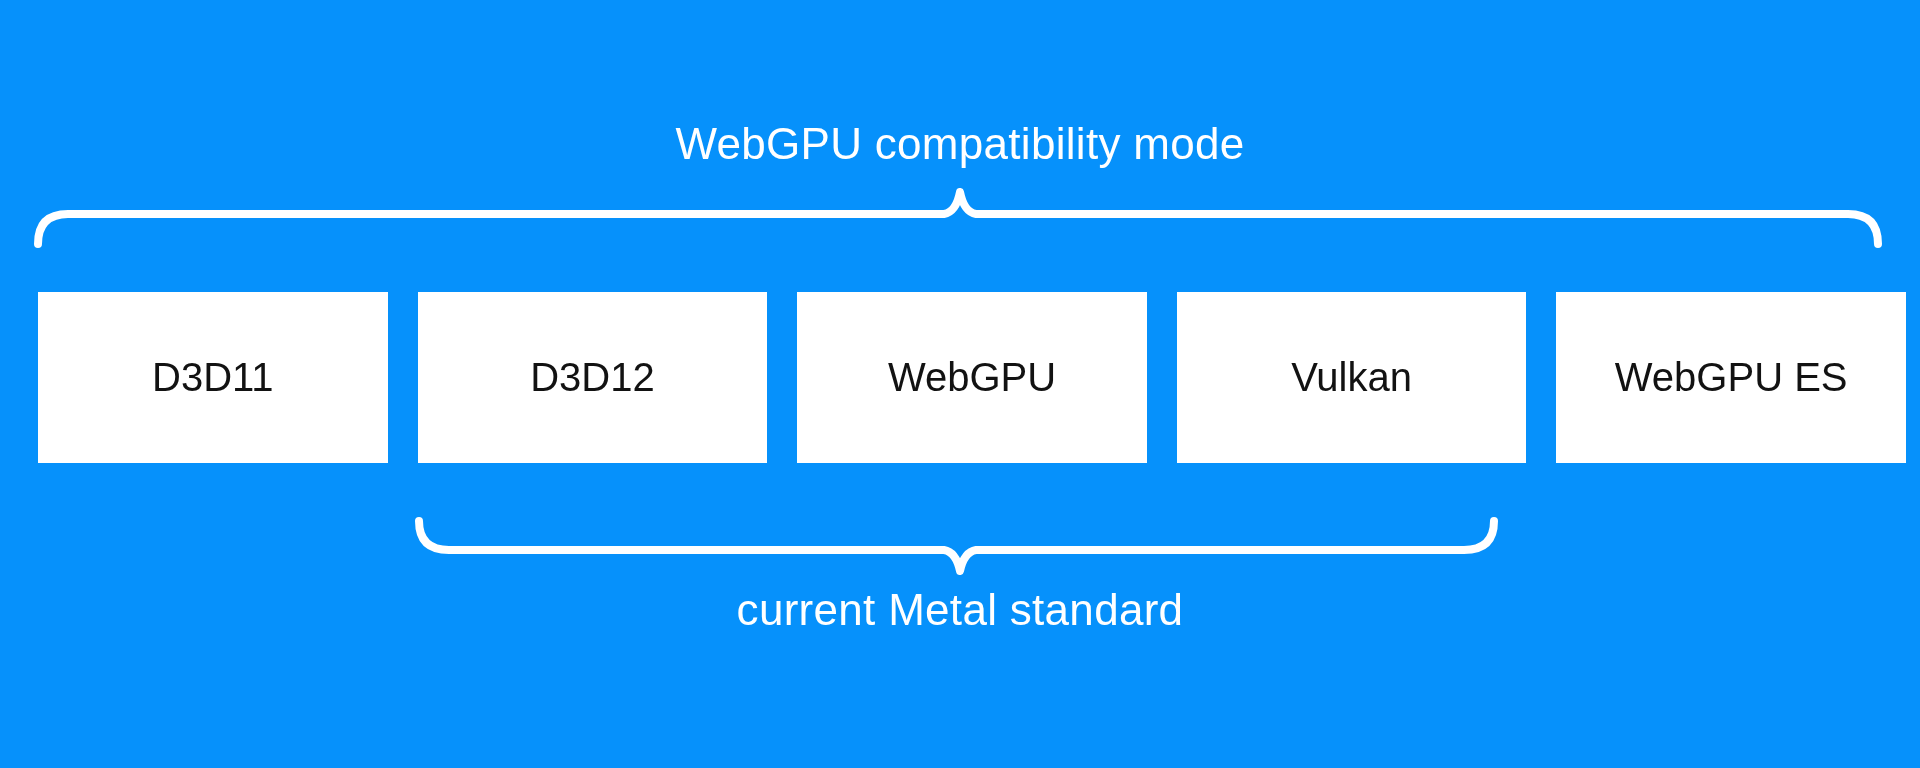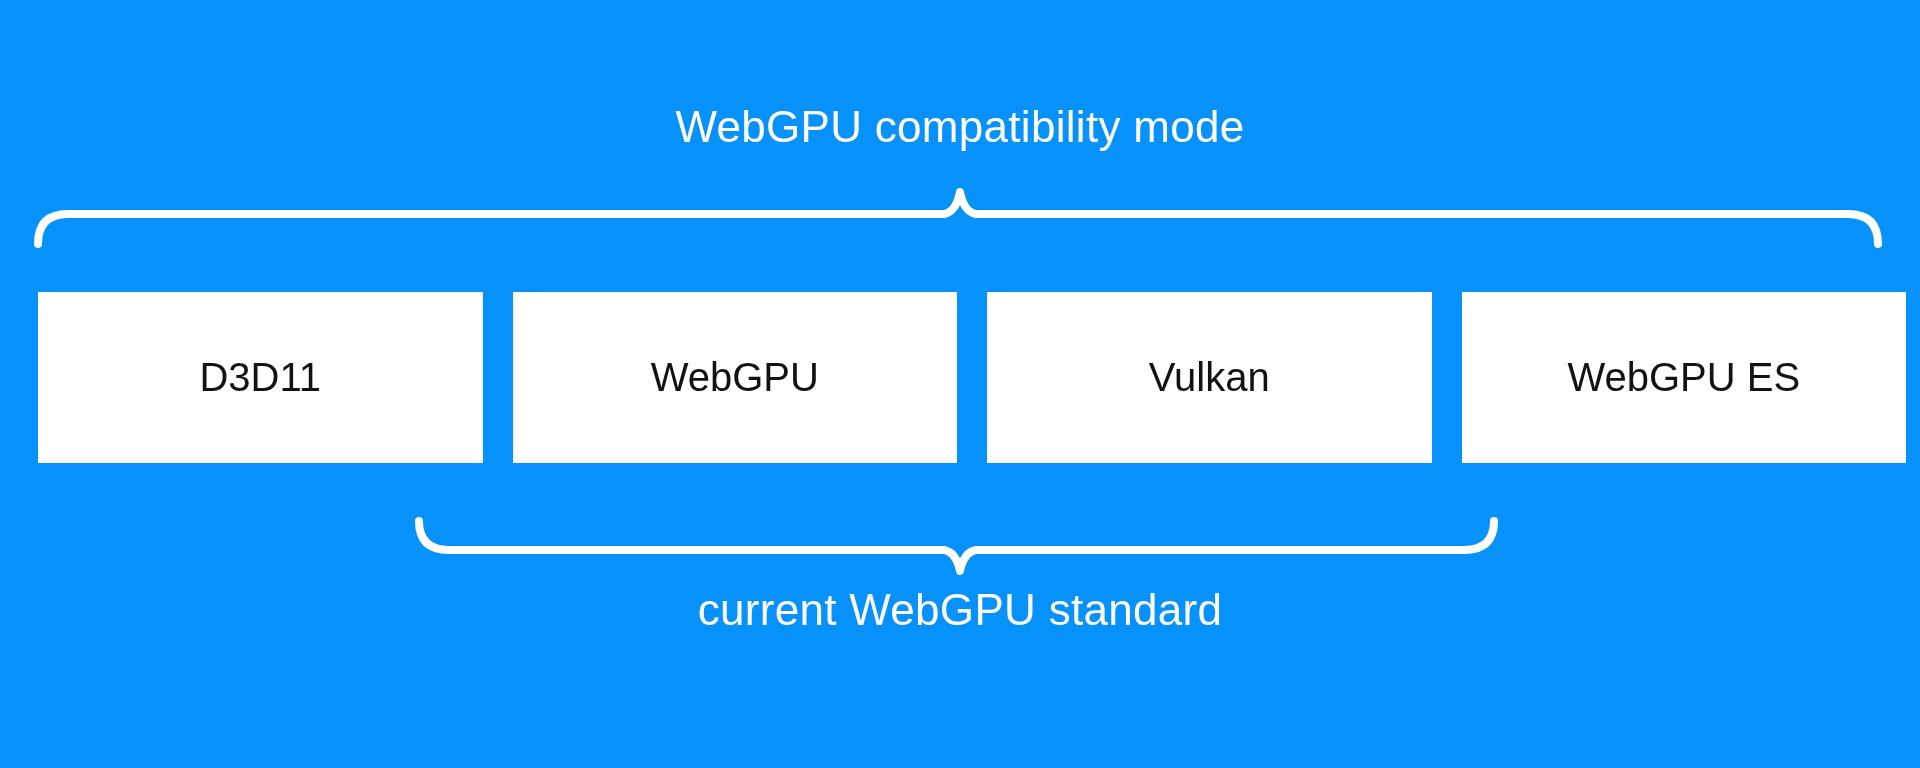--- a/index.html
+++ b/index.html
@@ -13,21 +13,21 @@
   .canvas{
     position:relative;
     width:1920px;
     height:768px;
     background:var(--background);
     font-family:"Liberation Sans", sans-serif;
     overflow:hidden;
   }
   .top-label{
     position:absolute;
-    top:102px; left:0;
+    top:119px; left:0;
     width:100%;
     text-align:center;
     font-size:44px;
     line-height:50px;
     letter-spacing:0.3px;
     color:var(--label-light);
   }
   .brace-layer{
     position:absolute;
     left:0; top:0;
@@ -92,25 +92,28 @@
              Q 964 552 976 550
              L 1464 550
              Q 1494 550 1494 521"></path>
   </svg>
 
   <div class="boxes">
     <div class="box">
       <span>D3D11</span>
     </div>
     <div class="box">
+      <span>D3D12</span>
+    </div>
+    <div class="box">
       <span>WebGPU</span>
     </div>
     <div class="box">
       <span>Vulkan</span>
     </div>
     <div class="box">
       <span>WebGPU ES</span>
     </div>
   </div>
 
-  <div class="bottom-label">current WebGPU standard</div>
+  <div class="bottom-label">current Metal standard</div>
 
 </div>
 
 </body></html>

